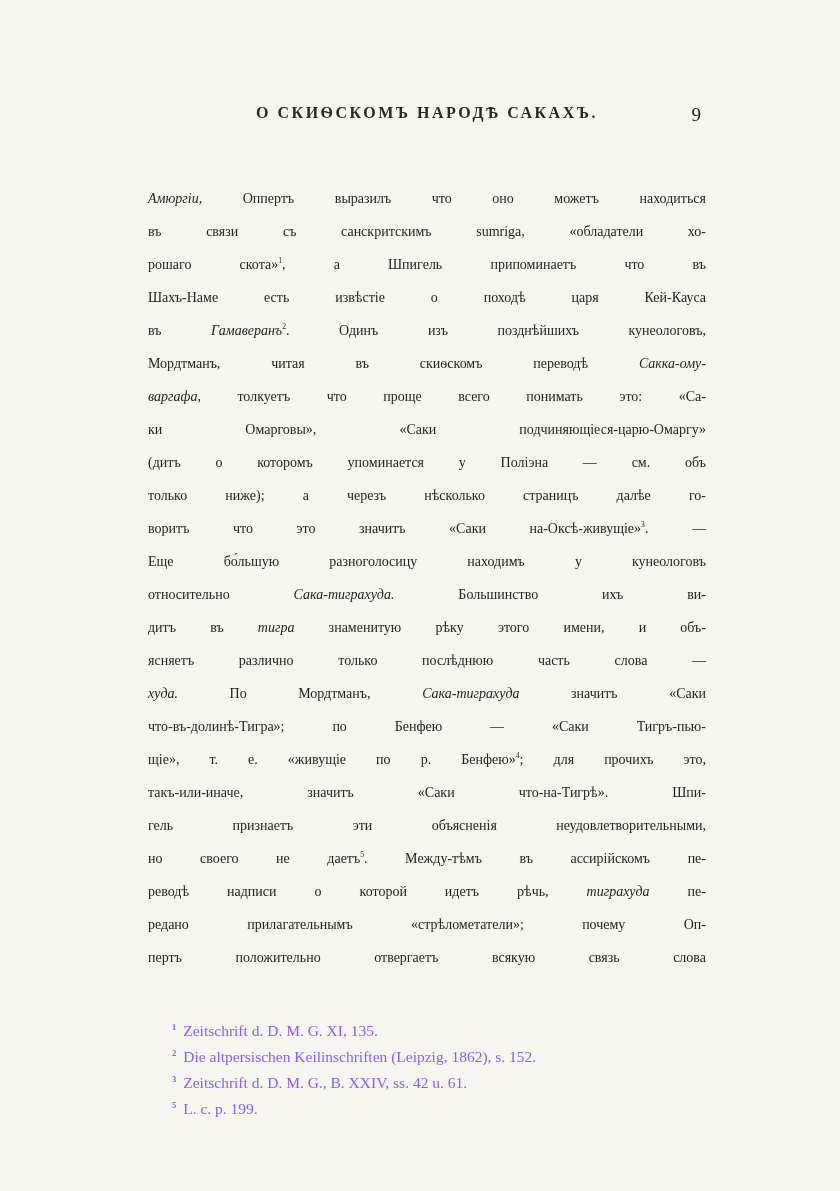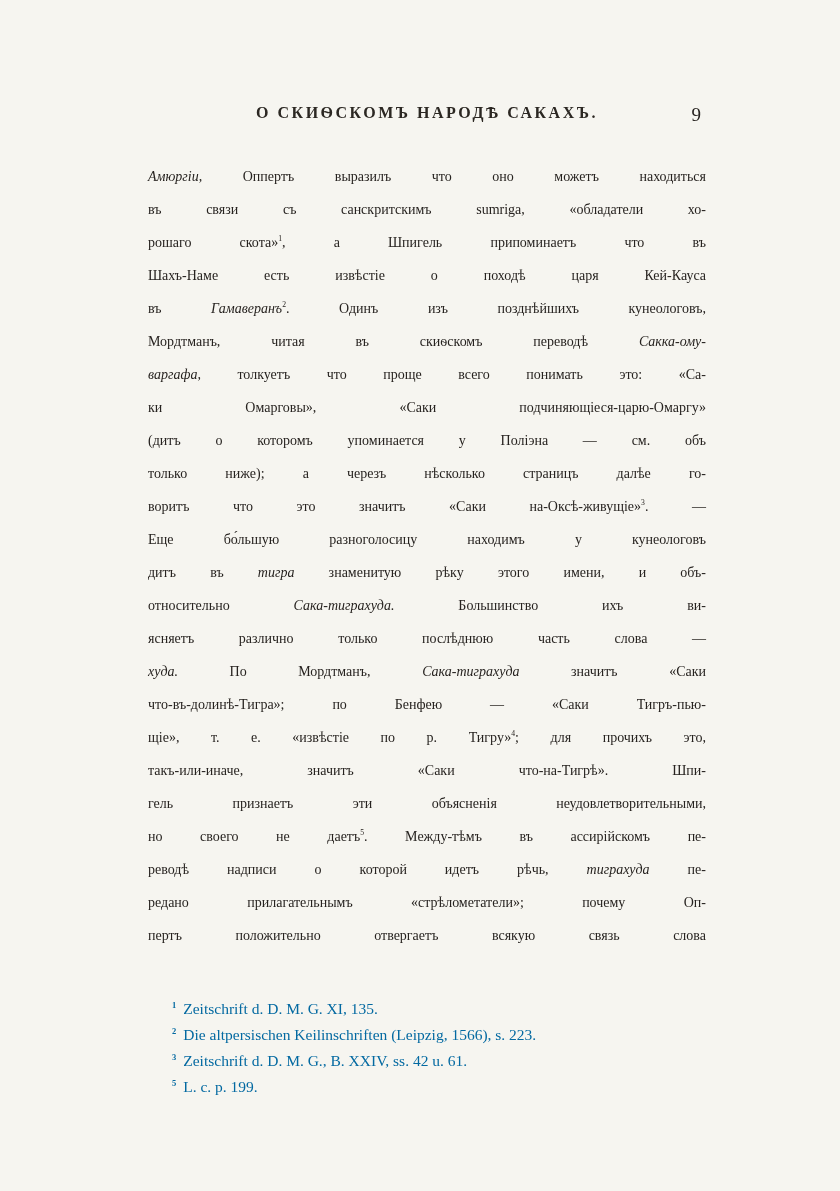--- a/index.html
+++ b/index.html
@@ -16,21 +16,21 @@
     background: #f6f5f0;
     color: #272320;
     font-family: "Liberation Serif", "DejaVu Serif", serif;
     padding: 104px 134px 0 148px;
     overflow: hidden;
   }
   .header {
     position: relative;
     width: 100%;
     text-align: center;
-    margin-bottom: 30px;
+    margin-bottom: 52px;
     height: 26px;
   }
   .header-title {
     font-size: 16px;
     font-weight: 600;
     letter-spacing: 2.5px;
     color: #2b2722;
     white-space: nowrap;
   }
   .page-number {
@@ -58,21 +58,21 @@
     line-height: 0;
     vertical-align: super;
   }
   .footnotes {
     margin-top: 44px;
     padding-left: 24px;
   }
   .fn {
     font-size: 15.5px;
     line-height: 26px;
-    color: #0369a1;
+    color: #8b5cf6;
   }
   .fn .fn-marker {
     font-weight: 700;
     margin-right: 7px;
   }
 </style>
 </head>
 <body>
 
 <div class="page">
@@ -88,34 +88,34 @@
       <div class="line"><span>рошаго скота»</span><sup>1</sup><span>, а Шпигель припоминаетъ что въ</span></div>
       <div class="line"><span>Шахъ-Наме есть извѣстіе о походѣ царя Кей-Кауса</span></div>
       <div class="line"><span>въ </span><i>Гамаверанъ</i><sup>2</sup><span>. Одинъ изъ позднѣйшихъ кунеологовъ,</span></div>
       <div class="line"><span>Мордтманъ, читая въ скиѳскомъ переводѣ </span><i>Сакка-ому-</i></div>
       <div class="line"><i>варгафа,</i><span> толкуетъ что проще всего понимать это: «Са-</span></div>
       <div class="line"><span>ки Омарговы», «Саки подчиняющіеся-царю-Омаргу»</span></div>
       <div class="line"><span>(дитъ о которомъ упоминается у Поліэна — см. объ</span></div>
       <div class="line"><span>только ниже); а черезъ нѣсколько страницъ далѣе го-</span></div>
       <div class="line"><span>воритъ что это значитъ «Саки на-Оксѣ-живущіе»</span><sup>3</sup><span>. —</span></div>
       <div class="line"><span>Еще бо́льшую разноголосицу находимъ у кунеологовъ</span></div>
+      <div class="line"><span>относительно </span><i>Сака-тиграхуда.</i><span> Большинство ихъ ви-</span></div>
       <div class="line"><span>дитъ въ </span><i>тигра</i><span> знаменитую рѣку этого имени, и объ-</span></div>
-      <div class="line"><span>относительно </span><i>Сака-тиграхуда.</i><span> Большинство ихъ ви-</span></div>
       <div class="line"><span>ясняетъ различно только послѣднюю часть слова —</span></div>
       <div class="line"><i>худа.</i><span> По Мордтманъ, </span><i>Сака-тиграхуда</i><span> значитъ «Саки</span></div>
       <div class="line"><span>что-въ-долинѣ-Тигра»; по Бенфею — «Саки Тигръ-пью-</span></div>
-      <div class="line"><span>щіе», т. е. «извѣстіе по р. Тигру»</span><sup>4</sup><span>; для прочихъ это,</span></div>
+      <div class="line"><span>щіе», т. е. «живущіе по р. Бенфею»</span><sup>4</sup><span>; для прочихъ это,</span></div>
       <div class="line"><span>такъ-или-иначе, значитъ «Саки что-на-Тигрѣ». Шпи-</span></div>
       <div class="line"><span>гель признаетъ эти объясненія неудовлетворительными,</span></div>
       <div class="line"><span>но своего не даетъ</span><sup>5</sup><span>. Между-тѣмъ въ ассирійскомъ пе-</span></div>
       <div class="line"><span>реводѣ надписи о которой идетъ рѣчь, </span><i>тиграхуда</i><span> пе-</span></div>
       <div class="line"><span>редано прилагательнымъ «стрѣлометатели»; почему Оп-</span></div>
       <div class="line"><span>пертъ положительно отвергаетъ всякую связь слова</span></div>
     </div>
 
   <div class="footnotes">
       <div class="fn"><sup class="fn-marker">1</sup><span>Zeitschrift d. D. M. G. XI, 135.</span></div>
-      <div class="fn"><sup class="fn-marker">2</sup><span>Die altpersischen Keilinschriften (Leipzig, 1566), s. 223.</span></div>
+      <div class="fn"><sup class="fn-marker">2</sup><span>Die altpersischen Keilinschriften (Leipzig, 1862), s. 152.</span></div>
       <div class="fn"><sup class="fn-marker">3</sup><span>Zeitschrift d. D. M. G., B. XXIV, ss. 42 u. 61.</span></div>
       <div class="fn"><sup class="fn-marker">5</sup><span>L. c. p. 199.</span></div>
     </div>
 
 </div>
 
 </body></html>

